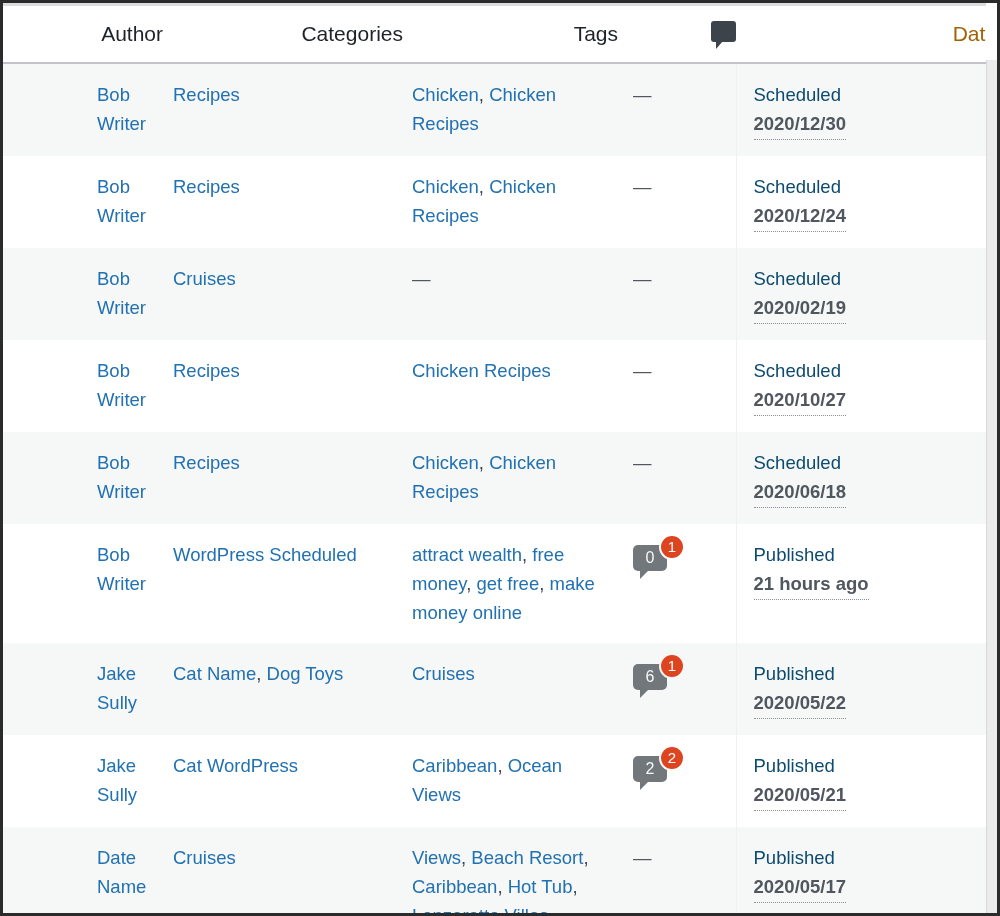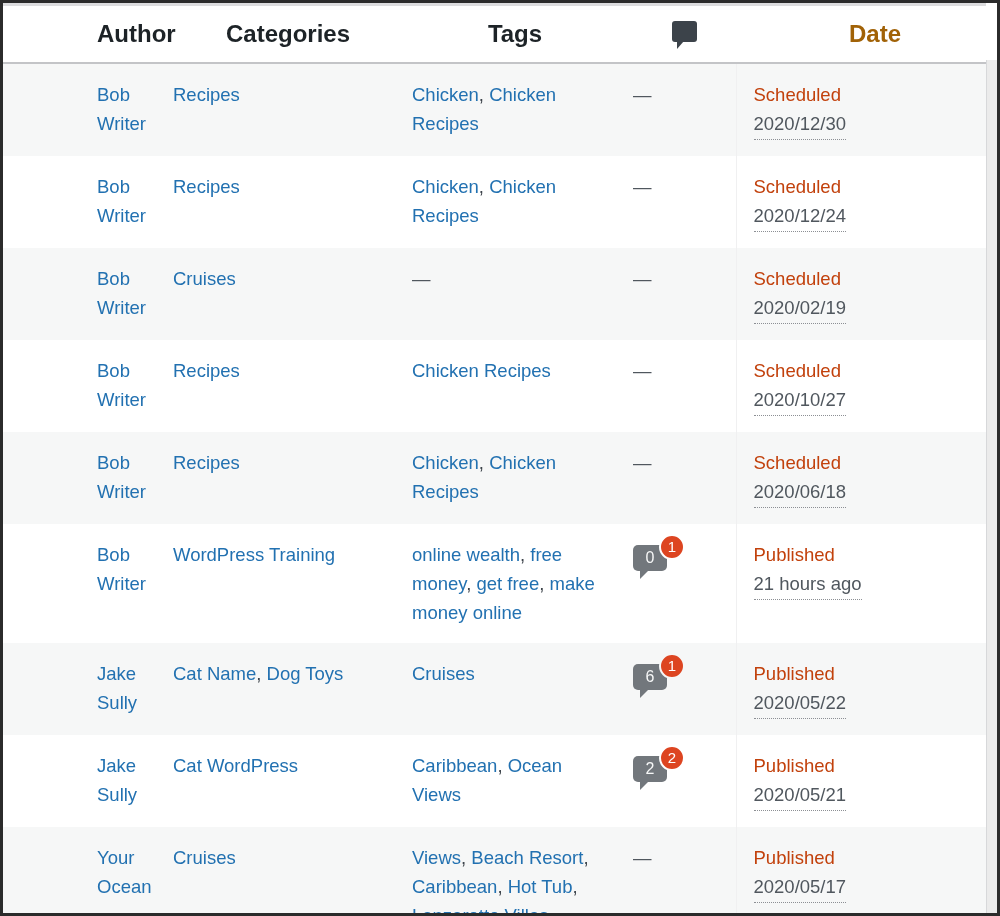--- a/index.html
+++ b/index.html
@@ -43,24 +43,24 @@
 
   
   col.c-author   { width: 160px; }
   col.c-cats     { width: 240px; }
   col.c-tags     { width: 215px; }
   col.c-comments { width: 118px; }
   col.c-date     { width: 261px; }
 
   thead tr { height: 58px; }
   thead th {
-    text-align: center;
+    text-align: right;
     vertical-align: middle;
-    font-weight: bold;
-    font-size: 24px;
+    font-weight: normal;
+    font-size: 21px;
     color: #1d2327;
     padding: 0 0 0 0;
     background: #ffffff;
     border-top: 3px solid #dcdcde;
     border-bottom: 2px solid #c3c4c7;
   }
   thead th.col-author   { padding-left: 94px; }
   thead th.col-cats     { padding-left: 10px; }
   thead th.col-tags     { padding-left: 9px; }
   thead th.col-comments { padding-left: 15px; }
@@ -156,28 +156,29 @@
     color: #ffffff;
     font-size: 15px;
     display: flex;
     align-items: center;
     justify-content: center;
     border: 2px solid #ffffff;
   }
   tr.alt .pending-badge { border-color: #f6f7f7; }
 
   
-  .date-status { display: block; color: #c2410c; }
+  .date-status { display: block; color: #0c4a6e; }
   .date-value {
     display: block;
     color: #50575e;
     border-bottom: 1px dotted #8c8f94;
     width: -moz-fit-content;
     width: fit-content;
     padding-bottom: 1px;
+    font-weight: bold;
   }
 
   
   .right-gutter {
     position: absolute;
     right: 0;
     top: 57px;
     width: 11px;
     height: 853px;
     background: #ebebeb;
@@ -273,22 +274,22 @@
             <td class="col-cats"><a href="#" class="term-link">Recipes</a></td>
             <td class="col-tags"><a href="#" class="term-link">Chicken</a><span class="sep">, </span><a href="#" class="term-link">Chicken Recipes</a></td>
             <td class="col-comments"><span class="dash">—</span></td>
             <td class="col-date">
               <span class="date-status">Scheduled</span>
               <abbr class="date-value">2020/06/18</abbr>
             </td>
           </tr>
           <tr>
             <td class="col-author"><a href="#">Bob Writer</a></td>
-            <td class="col-cats"><a href="#" class="term-link">WordPress Training</a></td>
-            <td class="col-tags"><a href="#" class="term-link">online wealth</a><span class="sep">, </span><a href="#" class="term-link">free money</a><span class="sep">, </span><a href="#" class="term-link">get free</a><span class="sep">, </span><a href="#" class="term-link">make money online</a></td>
+            <td class="col-cats"><a href="#" class="term-link">WordPress Scheduled</a></td>
+            <td class="col-tags"><a href="#" class="term-link">attract wealth</a><span class="sep">, </span><a href="#" class="term-link">free money</a><span class="sep">, </span><a href="#" class="term-link">get free</a><span class="sep">, </span><a href="#" class="term-link">make money online</a></td>
             <td class="col-comments"><span class="comment-wrap"><a href="#" class="comment-bubble">0</a><a href="#" class="pending-badge">1</a></span></td>
             <td class="col-date">
               <span class="date-status">Published</span>
               <abbr class="date-value">21 hours ago</abbr>
             </td>
           </tr>
           <tr class="alt">
             <td class="col-author"><a href="#">Jake Sully</a></td>
             <td class="col-cats"><a href="#" class="term-link">Cat Name</a><span class="sep">, </span><a href="#" class="term-link">Dog Toys</a></td>
             <td class="col-tags"><a href="#" class="term-link">Cruises</a></td>
@@ -302,21 +303,21 @@
             <td class="col-author"><a href="#">Jake Sully</a></td>
             <td class="col-cats"><a href="#" class="term-link">Cat WordPress</a></td>
             <td class="col-tags"><a href="#" class="term-link">Caribbean</a><span class="sep">, </span><a href="#" class="term-link">Ocean Views</a></td>
             <td class="col-comments"><span class="comment-wrap"><a href="#" class="comment-bubble">2</a><a href="#" class="pending-badge">2</a></span></td>
             <td class="col-date">
               <span class="date-status">Published</span>
               <abbr class="date-value">2020/05/21</abbr>
             </td>
           </tr>
           <tr class="alt">
-            <td class="col-author"><a href="#">Your Ocean</a></td>
+            <td class="col-author"><a href="#">Date Name</a></td>
             <td class="col-cats"><a href="#" class="term-link">Cruises</a></td>
             <td class="col-tags"><a href="#" class="term-link">Views</a><span class="sep">, </span><a href="#" class="term-link">Beach Resort</a><span class="sep">, </span><a href="#" class="term-link">Caribbean</a><span class="sep">, </span><a href="#" class="term-link">Hot Tub</a><span class="sep">, </span><a href="#" class="term-link">Lanzarotte Villas</a><span class="sep">, </span></td>
             <td class="col-comments"><span class="dash">—</span></td>
             <td class="col-date">
               <span class="date-status">Published</span>
               <abbr class="date-value">2020/05/17</abbr>
             </td>
           </tr>
         </tbody>
     </table>

